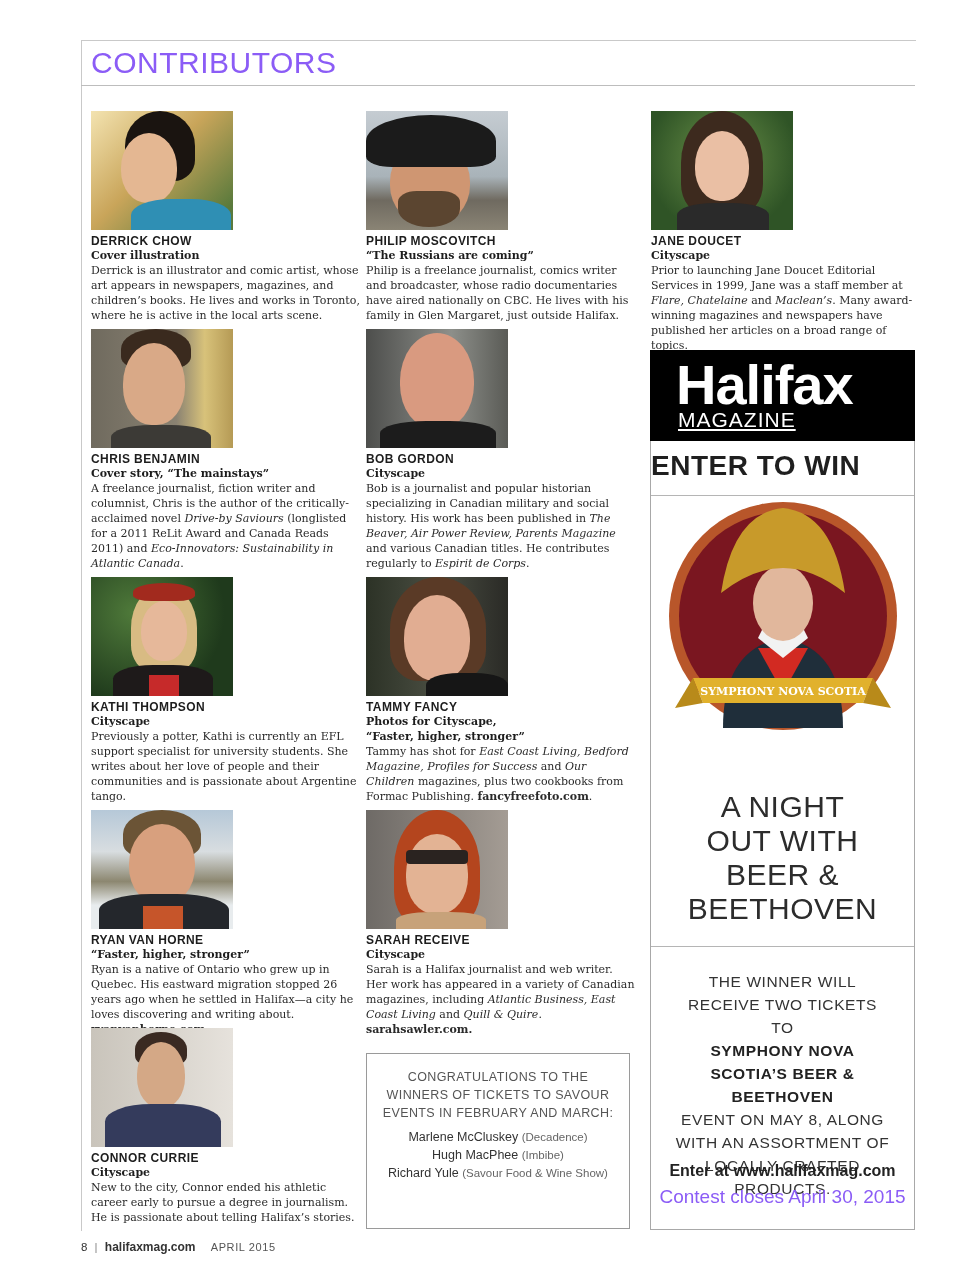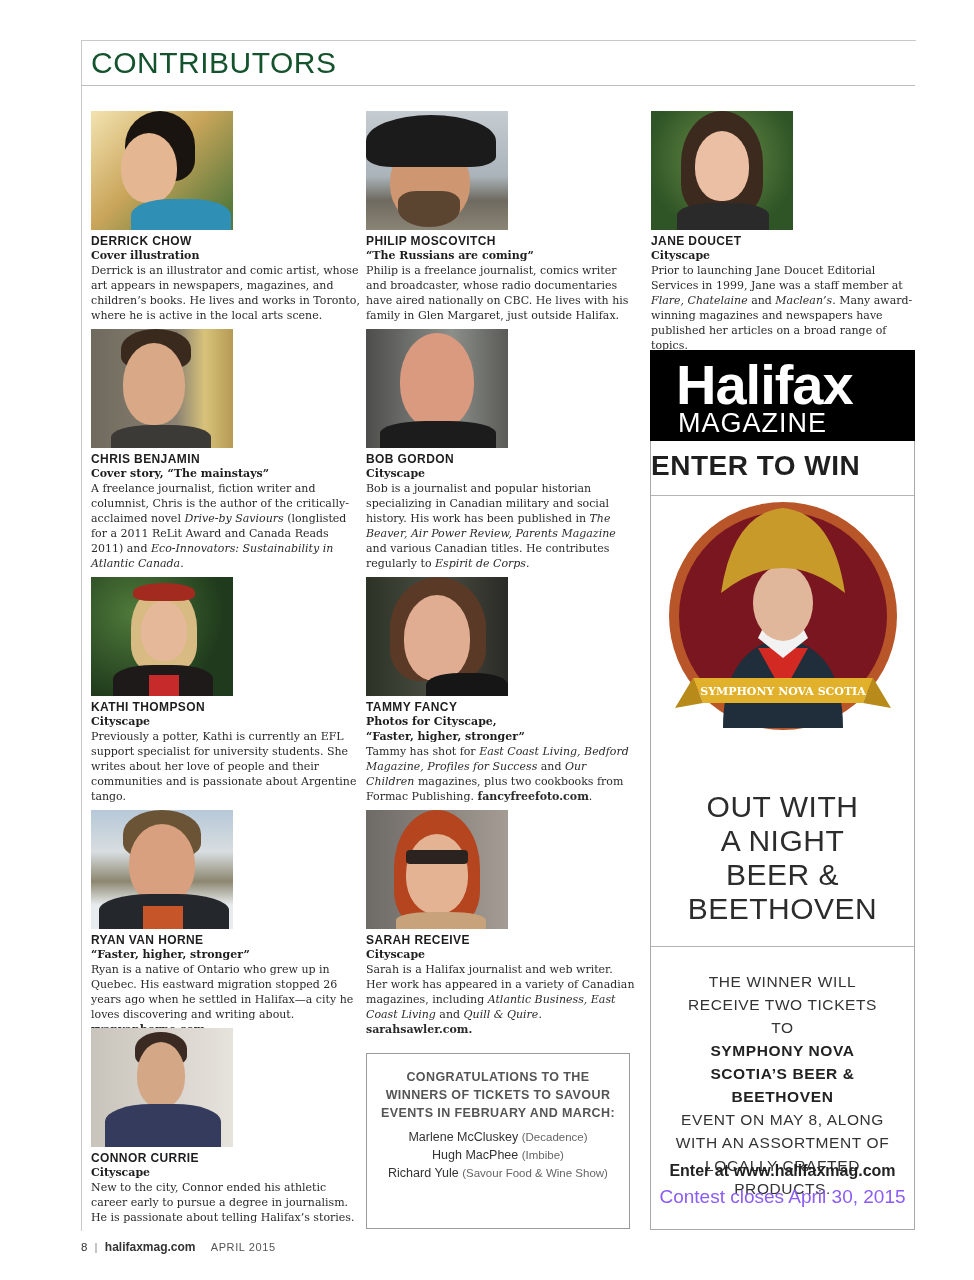--- a/index.html
+++ b/index.html
@@ -1,44 +1,44 @@
 <!DOCTYPE html>
 <html><head>
 <meta charset="utf-8">
 <style>
   html, body { margin: 0; padding: 0; background: #ffffff; }
   body { width: 974px; height: 1280px; position: relative; overflow: hidden; font-family: "DejaVu Serif", serif; color: #222; }
 
   .page-frame { position: absolute; left: 81px; top: 40px; width: 834px; height: 1190px; border-left: 1px solid #c9c9c9; border-top: 1px solid #c9c9c9; }
   .title-bar { position: absolute; left: 81px; top: 40px; width: 834px; height: 45px; border-bottom: 1px solid #bdbdbd; }
-  .page-title { position: absolute; left: 10px; top: 6px; font-family: "Liberation Sans", sans-serif; font-size: 30px; font-weight: 300; color: #14532d; letter-spacing: 0.5px; }
+  .page-title { position: absolute; left: 10px; top: 6px; font-family: "Liberation Sans", sans-serif; font-size: 30px; font-weight: 300; color: #8b5cf6; letter-spacing: 0.5px; }
 
   .card { position: absolute; width: 270px; }
   .photo { width: 142px; height: 119px; display: block; position: relative; overflow: hidden; }
   .name { font-family: "Liberation Sans", sans-serif; font-weight: 700; font-size: 12px; letter-spacing: 0.4px; color: #1d1d1d; margin-top: 4px; line-height: 14px; }
   .role { font-weight: 700; font-size: 11px; line-height: 15px; color: #1d1d1d; }
   .bio { font-size: 11px; line-height: 15px; color: #2a2a2a; }
   .bio i { font-style: italic; }
   .bio b { font-weight: 700; margin-top: 8px; }
 
   
   .ph-bg { position: absolute; inset: 0; }
   .ph-face { position: absolute; border-radius: 50% 50% 46% 46%; }
   .ph-hair { position: absolute; border-radius: 50% 50% 30% 30%; }
   .ph-body { position: absolute; border-radius: 40% 40% 0 0; }
 
   .congrats { position: absolute; left: 366px; top: 1053px; width: 264px; height: 176px; border: 1px solid #9a9a9a; font-family: "Liberation Sans", sans-serif; text-align: center; box-sizing: border-box; }
-  .congrats-head { margin: 14px 8px 6px; font-size: 12.5px; line-height: 18px; color: #555; letter-spacing: 0.4px; font-weight: bold; }
+  .congrats-head { margin: 14px 8px 6px; font-size: 12.5px; line-height: 18px; color: #555; letter-spacing: 0.4px; }
   .winner { font-size: 12.5px; line-height: 18px; color: #333; }
   .winner .event { font-size: 11.5px; color: #666; }
 
   .ad { position: absolute; left: 650px; top: 350px; width: 265px; height: 880px; border: 1px solid #a8a8a8; border-top: none; box-sizing: border-box; font-family: "Liberation Sans", sans-serif; }
   .ad-header { position: absolute; left: -1px; top: 0; width: 265px; height: 91px; background: #000; color: #fff; }
   .ad-logo { position: absolute; left: 26px; top: 2px; font-size: 56px; font-weight: 700; letter-spacing: -1px; line-height: 66px; }
-  .ad-logo-sub { position: absolute; left: 28px; top: 58px; font-size: 27px; font-weight: 300; letter-spacing: 1px; }
+  .ad-logo-sub { position: absolute; left: 28px; top: 58px; font-size: 21px; font-weight: 300; letter-spacing: 1px; text-decoration: underline; }
   .ad-enter { position: absolute; left: 0; top: 100px; width: 263px; font-size: 28px; font-weight: 900; color: #1f1f1f; letter-spacing: 0.5px; }
   .ad-divider { position: absolute; left: 0; width: 263px; height: 1px; background: #b5b5b5; }
   .ad-emblem { position: absolute; left: 12px; top: 148px; width: 240px; height: 250px; }
   .ad-headline { position: absolute; left: 0; top: 440px; width: 263px; text-align: center; font-size: 30px; font-weight: 300; line-height: 34px; color: #2c2c2c; letter-spacing: 0.5px; }
   .ad-body { position: absolute; left: 0; top: 620px; width: 263px; text-align: center; font-size: 15.5px; line-height: 23px; color: #333; letter-spacing: 0.6px; }
   .ad-body b { font-weight: 700; color: #222; }
   .ad-cta { position: absolute; left: 0; top: 812px; width: 263px; text-align: center; font-size: 16px; font-weight: 700; color: #222; }
   .ad-close { position: absolute; left: 0; top: 836px; width: 263px; text-align: center; font-size: 19px; color: #8b5cf6; }
 
   .footer { position: absolute; left: 81px; top: 1240px; font-family: "Liberation Sans", sans-serif; font-size: 11.5px; color: #333; }
@@ -200,22 +200,22 @@
     <path d="M95 140 L120 160 L145 140 L140 130 L100 130 Z" fill="#f2f2f2"></path>
     <ellipse cx="120" cy="105" rx="30" ry="38" fill="#e1b79c"></ellipse>
     <path d="M58 95 Q70 15 120 10 Q170 15 182 95 Q150 70 120 70 Q90 70 58 95 Z" fill="#c89a2a"></path>
     <path d="M30 180 L210 180 L200 205 L40 205 Z" fill="#e1b12c"></path>
     <path d="M30 180 L12 210 L40 205 Z" fill="#b88a1a"></path>
     <path d="M210 180 L228 210 L200 205 Z" fill="#b88a1a"></path>
     <text x="120" y="197" text-anchor="middle" font-family="DejaVu Serif, serif" font-size="11" font-weight="bold" fill="#fff">SYMPHONY NOVA SCOTIA</text>
   </svg>
 
   <div class="ad-headline">
+    <div>A NIGHT</div>
     <div>OUT WITH</div>
-    <div>A NIGHT</div>
     <div>BEER &amp;</div>
     <div>BEETHOVEN</div>
   </div>
   <div class="ad-divider" style="top:596px;"></div>
   <div class="ad-body">
     <div style="padding:0 26px;">THE WINNER WILL RECEIVE TWO TICKETS TO</div>
     <b style="display:block;padding:0 20px;">SYMPHONY NOVA SCOTIA’S BEER &amp; BEETHOVEN</b>
     <div style="padding:0 10px;">EVENT ON MAY 8, ALONG WITH AN ASSORTMENT OF LOCALLY CRAFTED PRODUCTS.</div>
   </div>
   <div class="ad-cta">Enter at www.halifaxmag.com</div>

